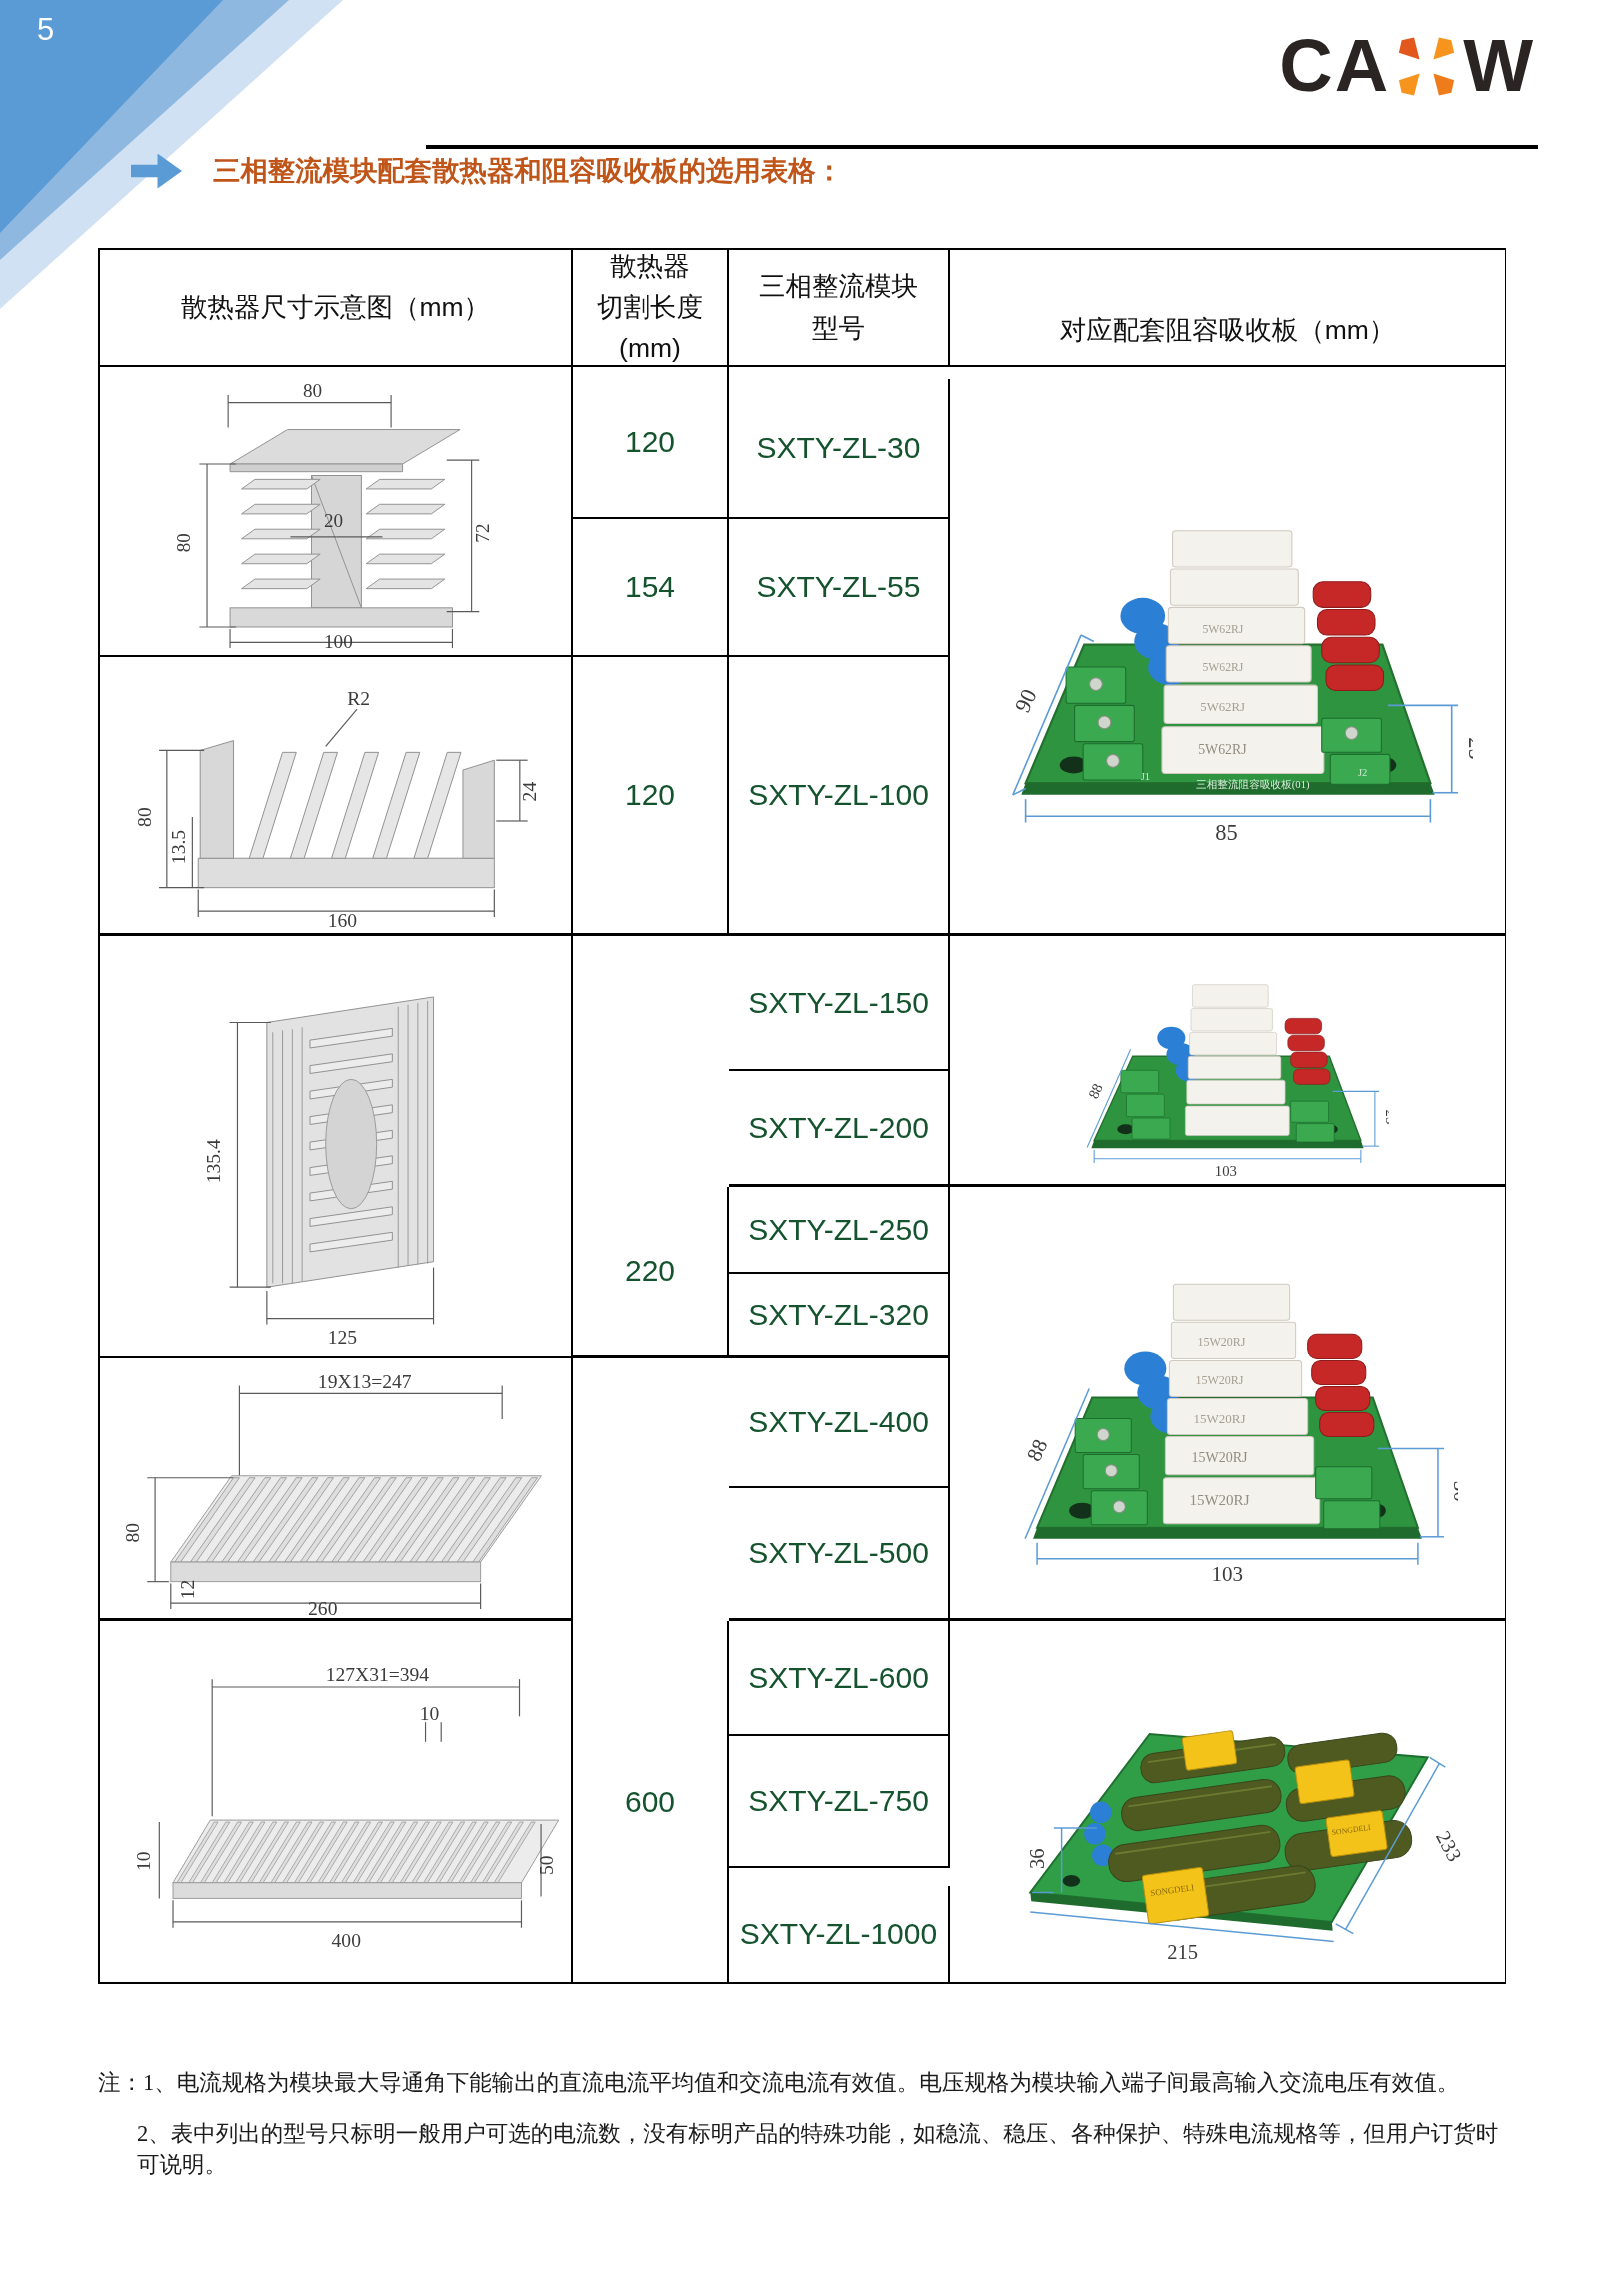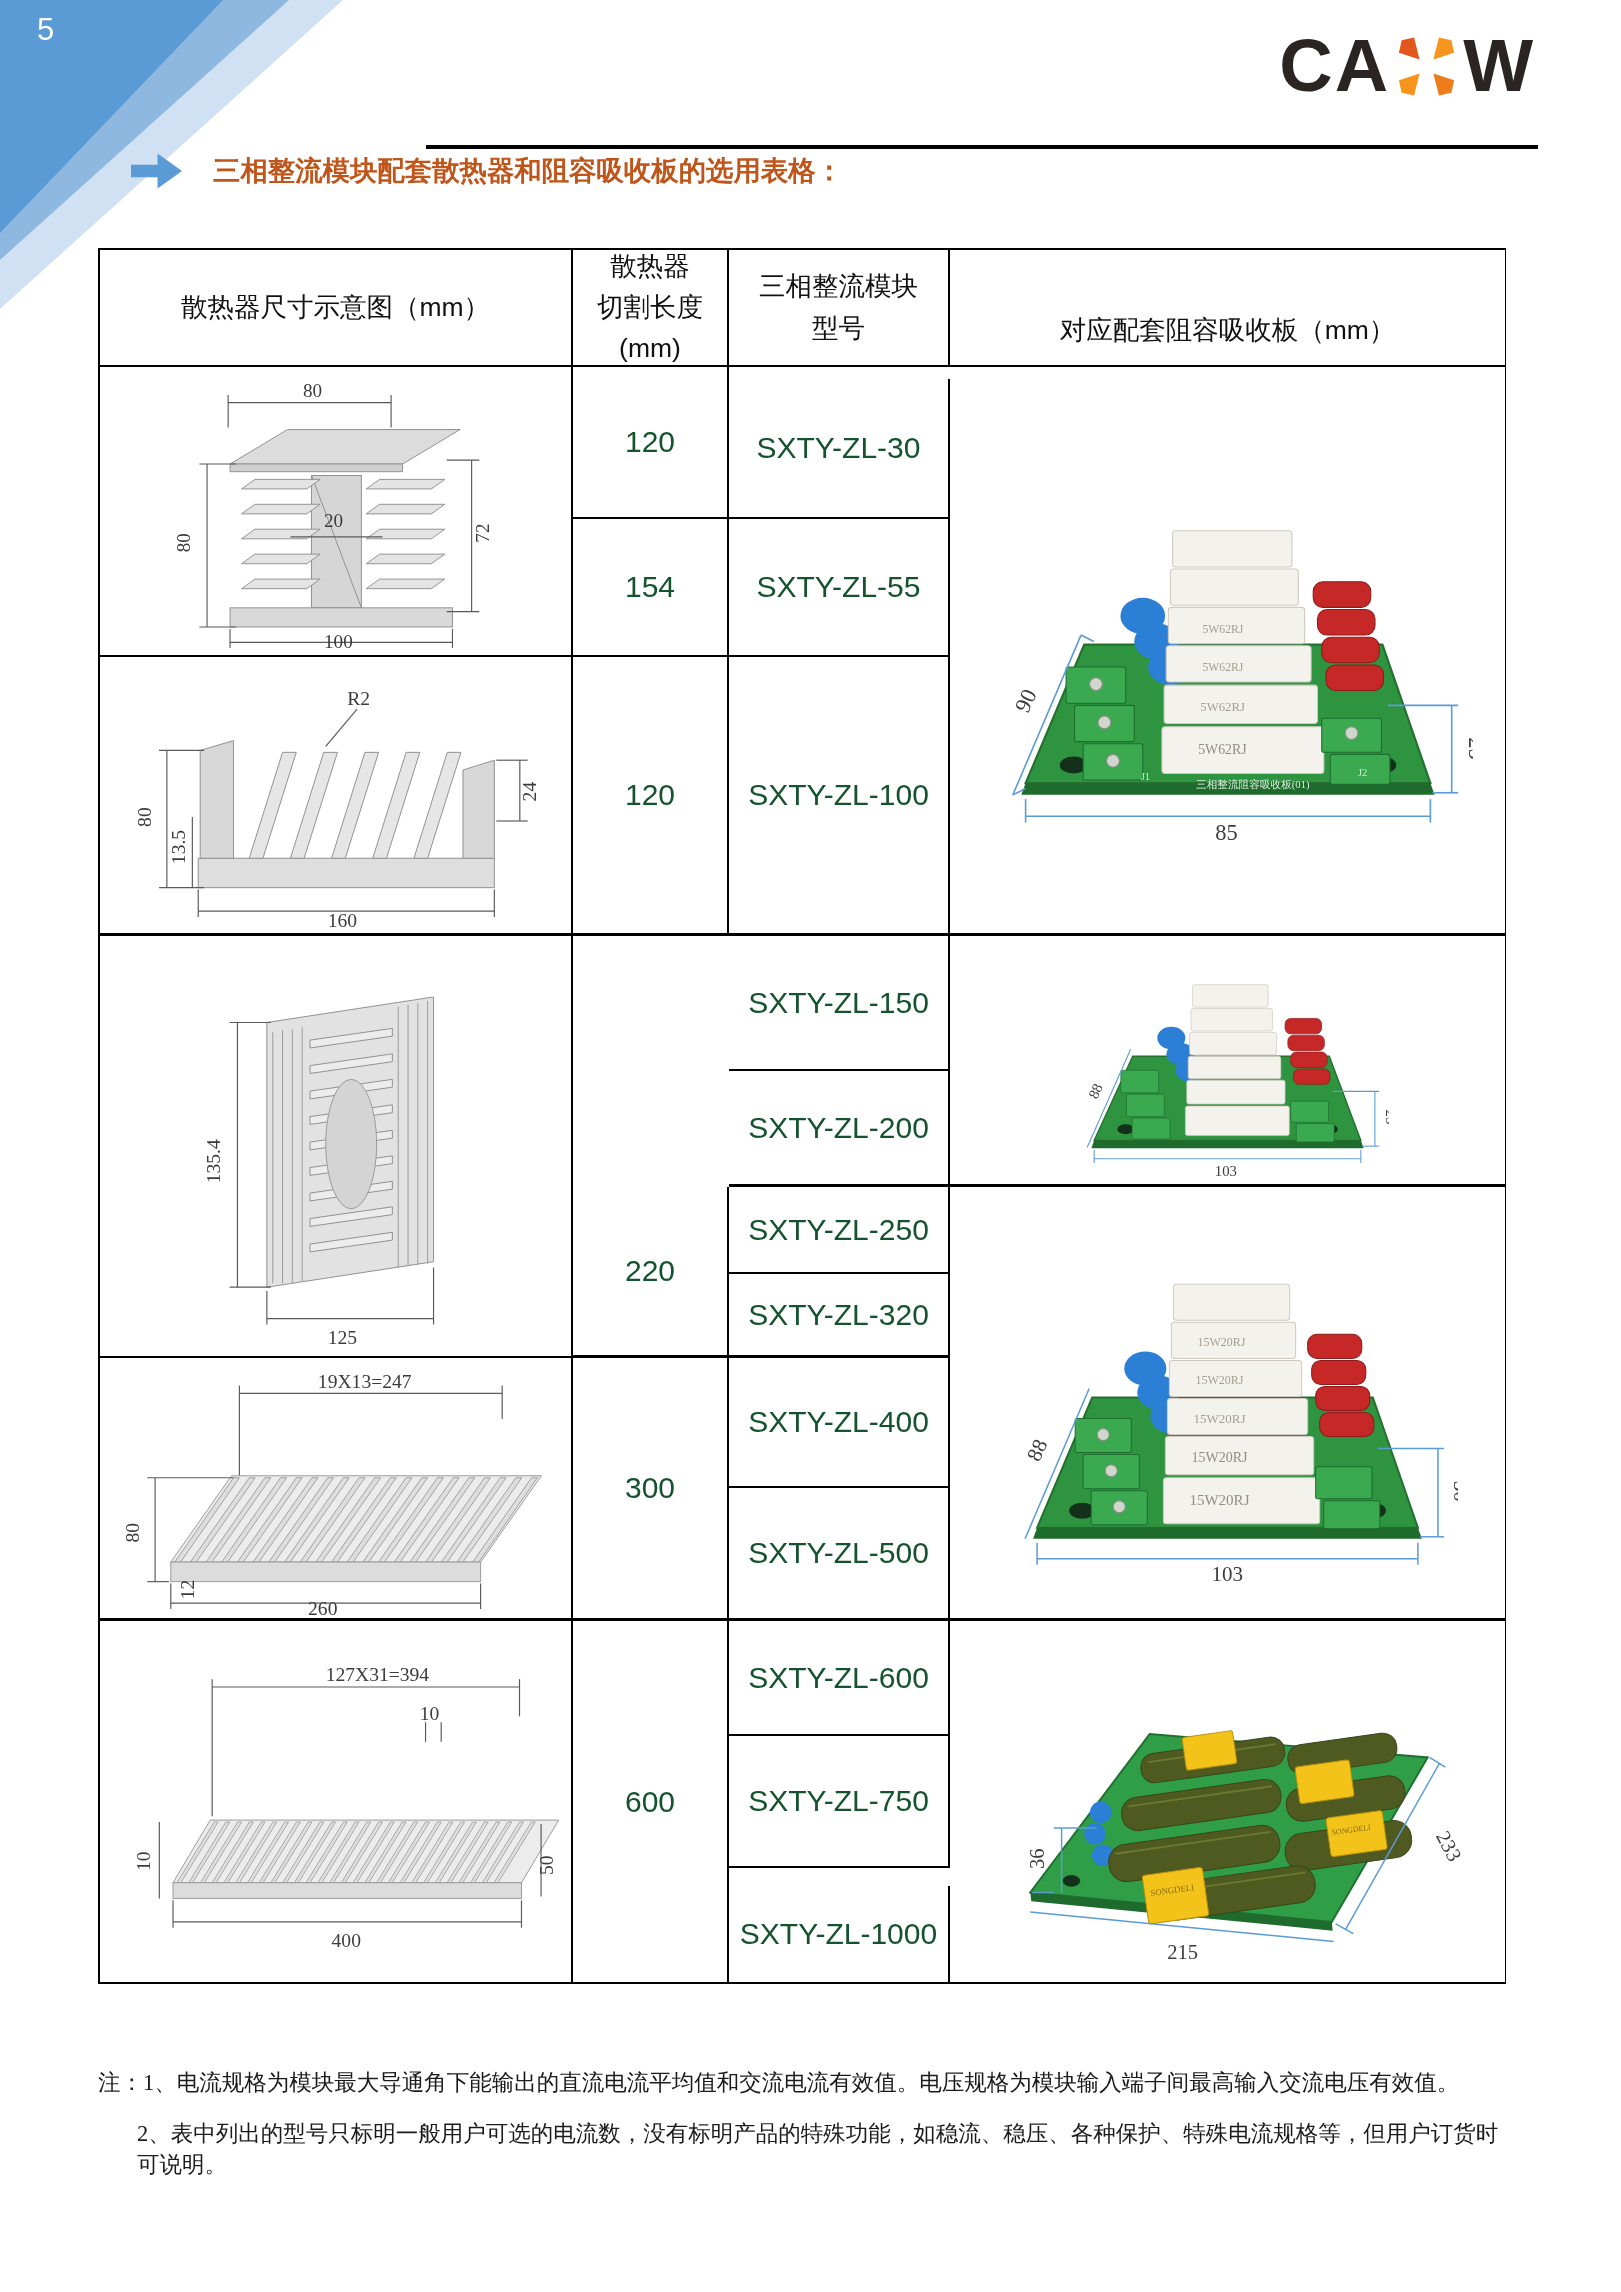--- a/index.html
+++ b/index.html
@@ -303,23 +303,20 @@
       </div>
     <div class="c val" style="grid-column:2;grid-row:3;">
         <span>154</span>
       </div>
     <div class="c val thick" style="grid-column:2;grid-row:4;">
         <span>120</span>
       </div>
     <div class="c val thick" style="grid-column:2;grid-row:7/span 2;">
         <span>220</span>
       </div>
-    <div class="c val thick" style="grid-column:2;grid-row:9/span 2;">
-        <span>300</span>
-      </div>
     <div class="c val nob" style="grid-column:2;grid-row:11/span 3;">
         <span>600</span>
       </div>
 
     <div class="c val" style="grid-column:3;grid-row:2;margin-top:12px;">
         <span>SXTY-ZL-30</span>
       </div>
     <div class="c val" style="grid-column:3;grid-row:3;">
         <span>SXTY-ZL-55</span>
       </div>

